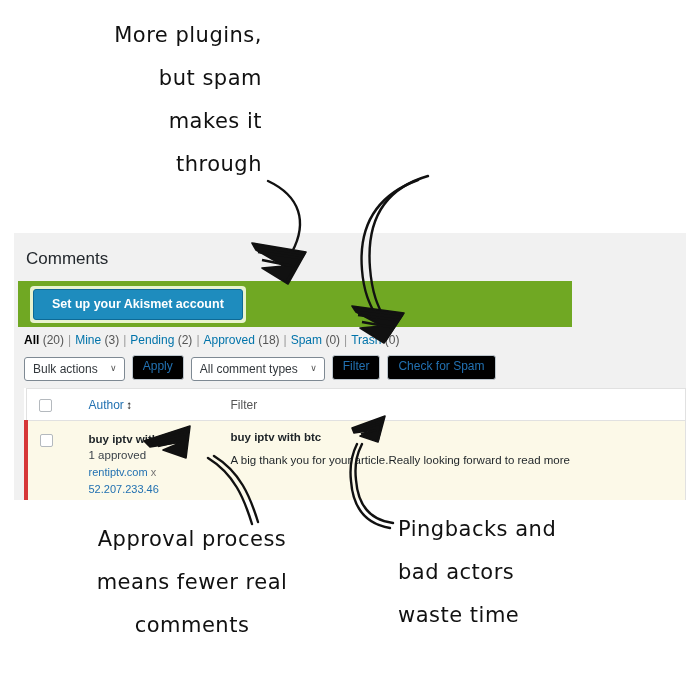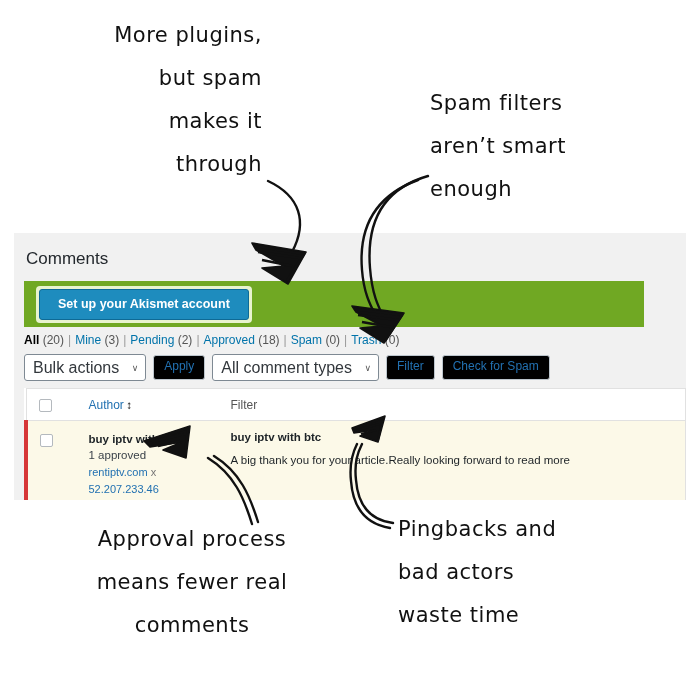--- a/index.html
+++ b/index.html
@@ -53,26 +53,26 @@
     font-size: 17px;
     color: #23282d;
     font-weight: 400;
     padding: 16px 0 12px 12px;
     margin: 0;
     line-height: 1.2;
   }
 
   
   .akismet-banner {
-    margin: 0 0 0 10px;
+    margin: 0 0 0 4px;
     height: 46px;
     background: #70a823;
     display: flex;
     align-items: center;
-    width: 620px;
+    width: 554px;
     box-sizing: border-box;
     text-align: right;
   }
   .akismet-btn-wrap {
     margin-left: 12px;
     padding: 3px;
     background: #e8f3cf;
     border-radius: 4px;
     display: inline-block;
   }
@@ -115,21 +115,21 @@
     align-items: center;
     gap: 7px;
     white-space: nowrap;
   }
   .wp-select {
     appearance: none;
     -webkit-appearance: none;
     background: #ffffff;
     border: 1px solid #7e8993;
     border-radius: 3px;
-    font-size: 16px;
+    font-size: 12px;
     color: #32373c;
     padding: 4px 26px 4px 8px;
     height: 25px;
     box-sizing: border-box;
     font-family: "Liberation Sans", sans-serif;
     position: relative;
     cursor: pointer;
   }
   .select-wrap { position: relative; display: inline-block; }
   .select-wrap .chev {
@@ -239,23 +239,20 @@
 </style>
 </head>
 <body>
 
 <div id="stage">
 
   <div class="annot annot-tl">More plugins,
 but spam
 makes it
 through</div>
-  <div class="annot annot-tr">Spam filters
-aren’t smart
-enough</div>
   <div class="annot annot-bl">Approval process
 means fewer real
 comments</div>
   <div class="annot annot-br">Pingbacks and
 bad actors
 waste time</div>
 
   <div class="wp-panel">
 
     <h1 class="wp-heading">Comments</h1>

